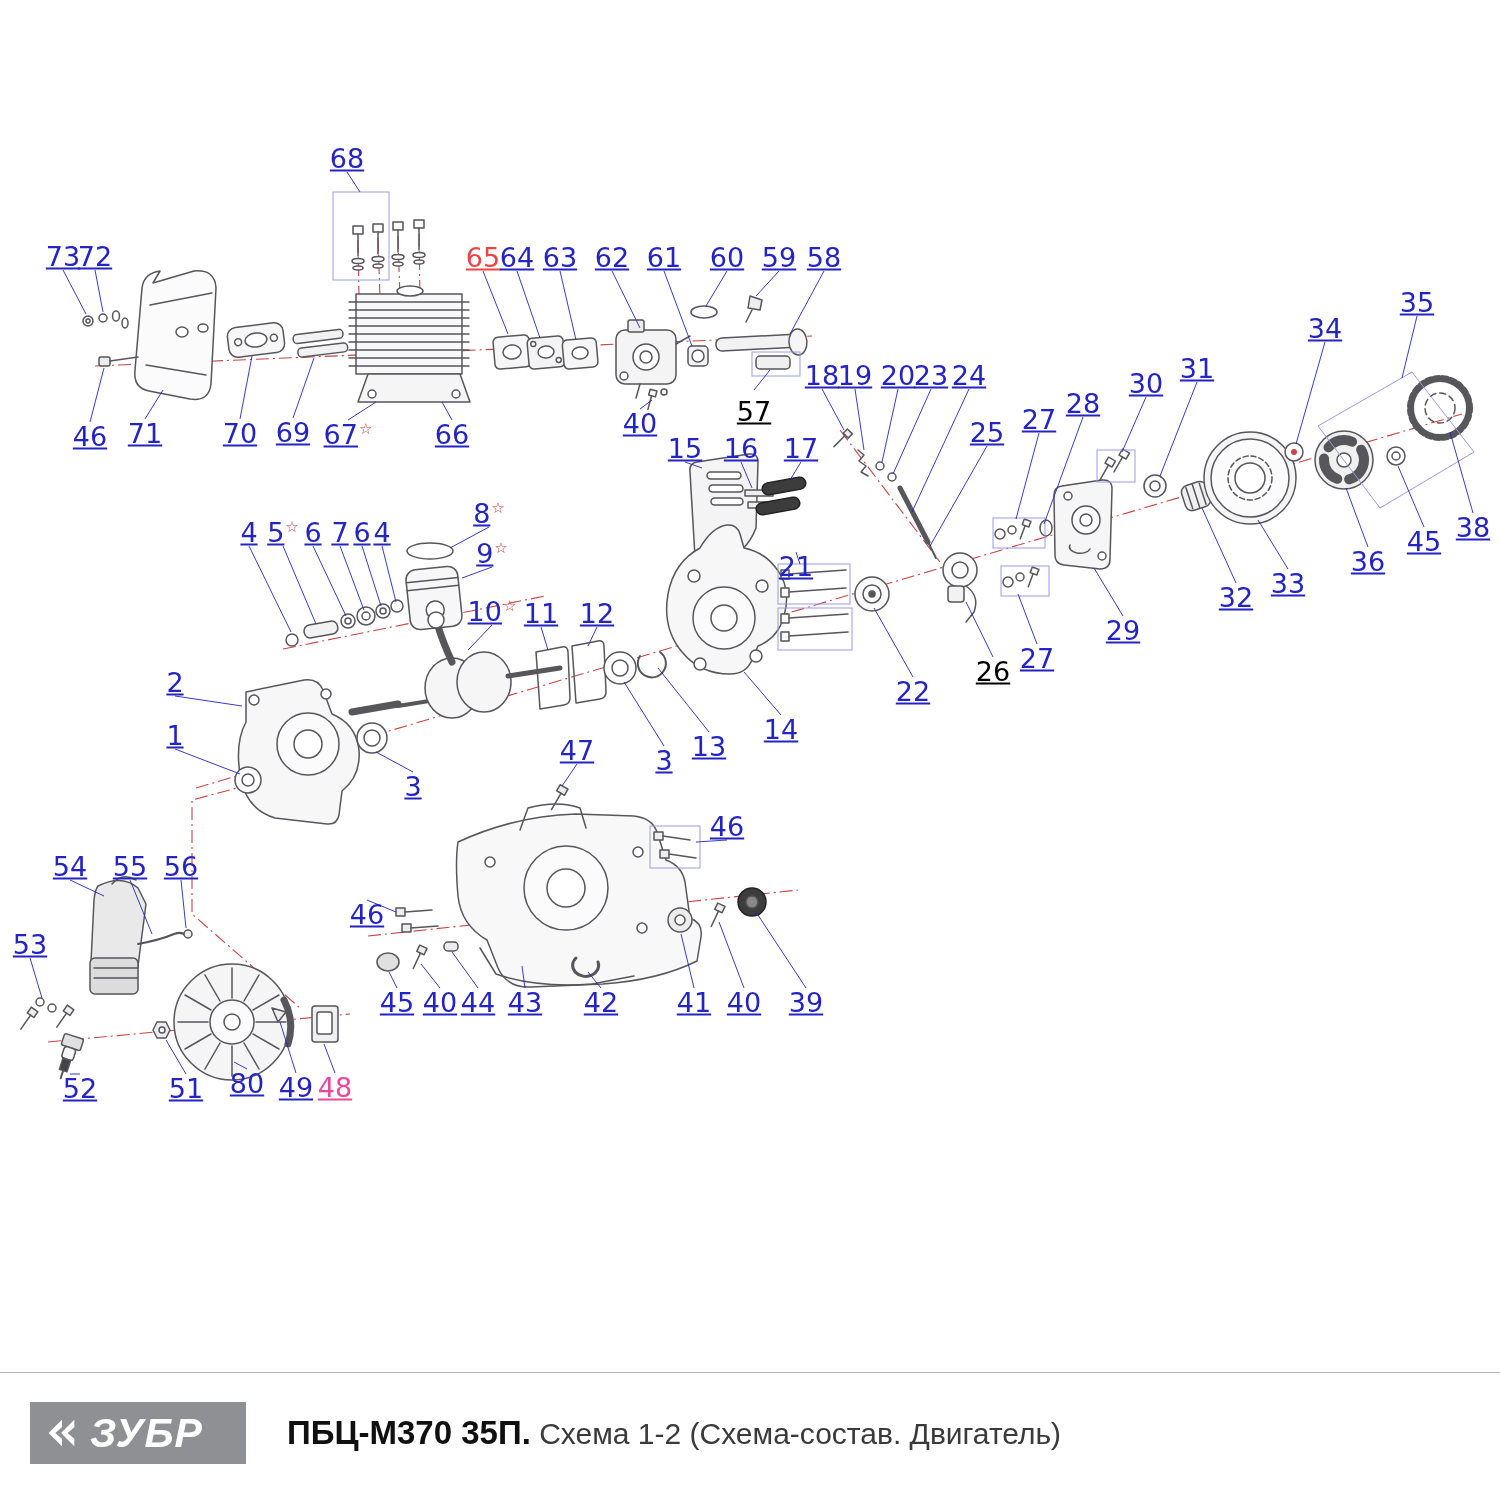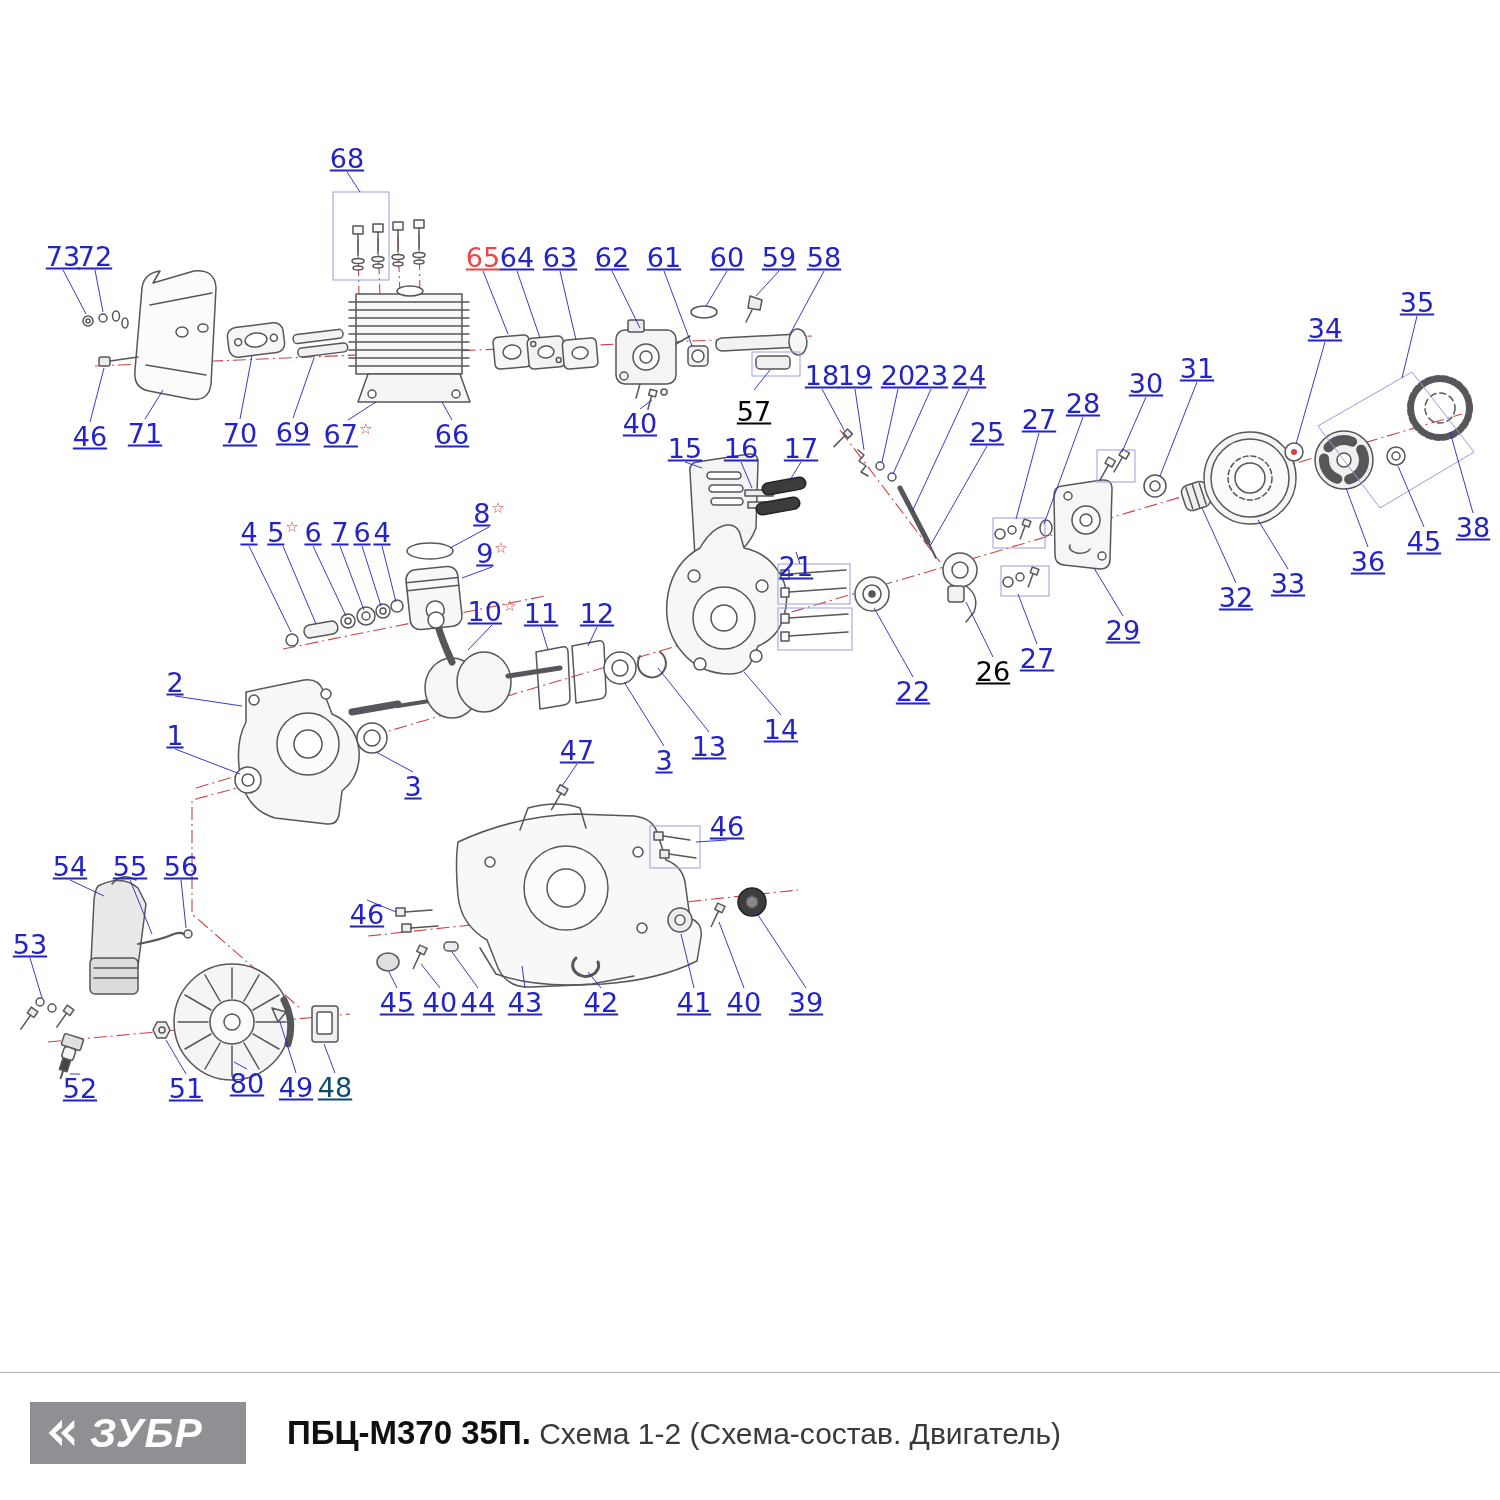--- a/index.html
+++ b/index.html
@@ -649,21 +649,21 @@
       <div class="callout" style="left: 478px; top: 1002px; color: rgb(36, 36, 196);">44</div>
       <div class="callout" style="left: 525px; top: 1002px; color: rgb(36, 36, 196);">43</div>
       <div class="callout" style="left: 601px; top: 1002px; color: rgb(36, 36, 196);">42</div>
       <div class="callout" style="left: 694px; top: 1002px; color: rgb(36, 36, 196);">41</div>
       <div class="callout" style="left: 744px; top: 1002px; color: rgb(36, 36, 196);">40</div>
       <div class="callout" style="left: 806px; top: 1002px; color: rgb(36, 36, 196);">39</div>
       <div class="callout" style="left: 80px; top: 1088px; color: rgb(36, 36, 196);">52</div>
       <div class="callout" style="left: 186px; top: 1088px; color: rgb(36, 36, 196);">51</div>
       <div class="callout" style="left: 247px; top: 1083px; color: rgb(36, 36, 196);">80</div>
       <div class="callout" style="left: 296px; top: 1087px; color: rgb(36, 36, 196);">49</div>
-      <div class="callout" style="left: 335px; top: 1087px; color: #0c4a6e;">48</div>
+      <div class="callout" style="left: 335px; top: 1087px; color: #ec4899;">48</div>
     </div>
 
   <div class="footer">
     <div class="footer-rule"></div>
     <div class="logo-box">
       <svg class="logo-icon" viewBox="0 0 40 40">
         <path d="M21 6 L7 20 L21 34 L21 26 L14 20 L21 14 Z" fill="#ffffff"></path>
         <path d="M34 6 L20 20 L34 34 L34 26 L27 20 L34 14 Z" fill="#ffffff"></path>
       </svg>
       <span class="logo-text">ЗУБР</span>

